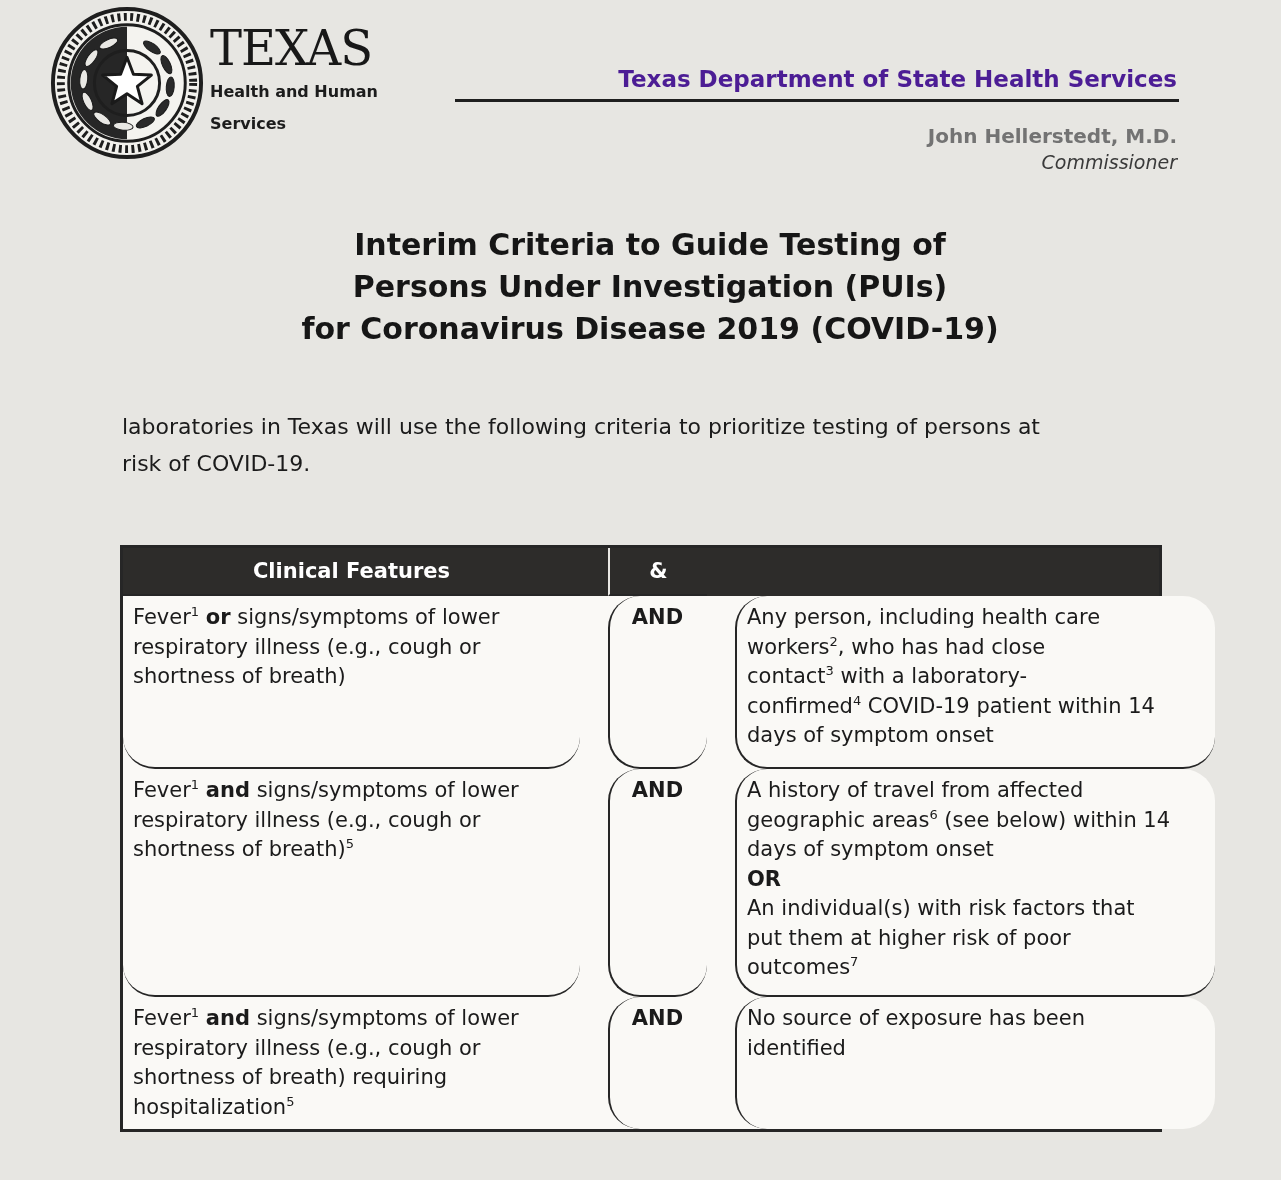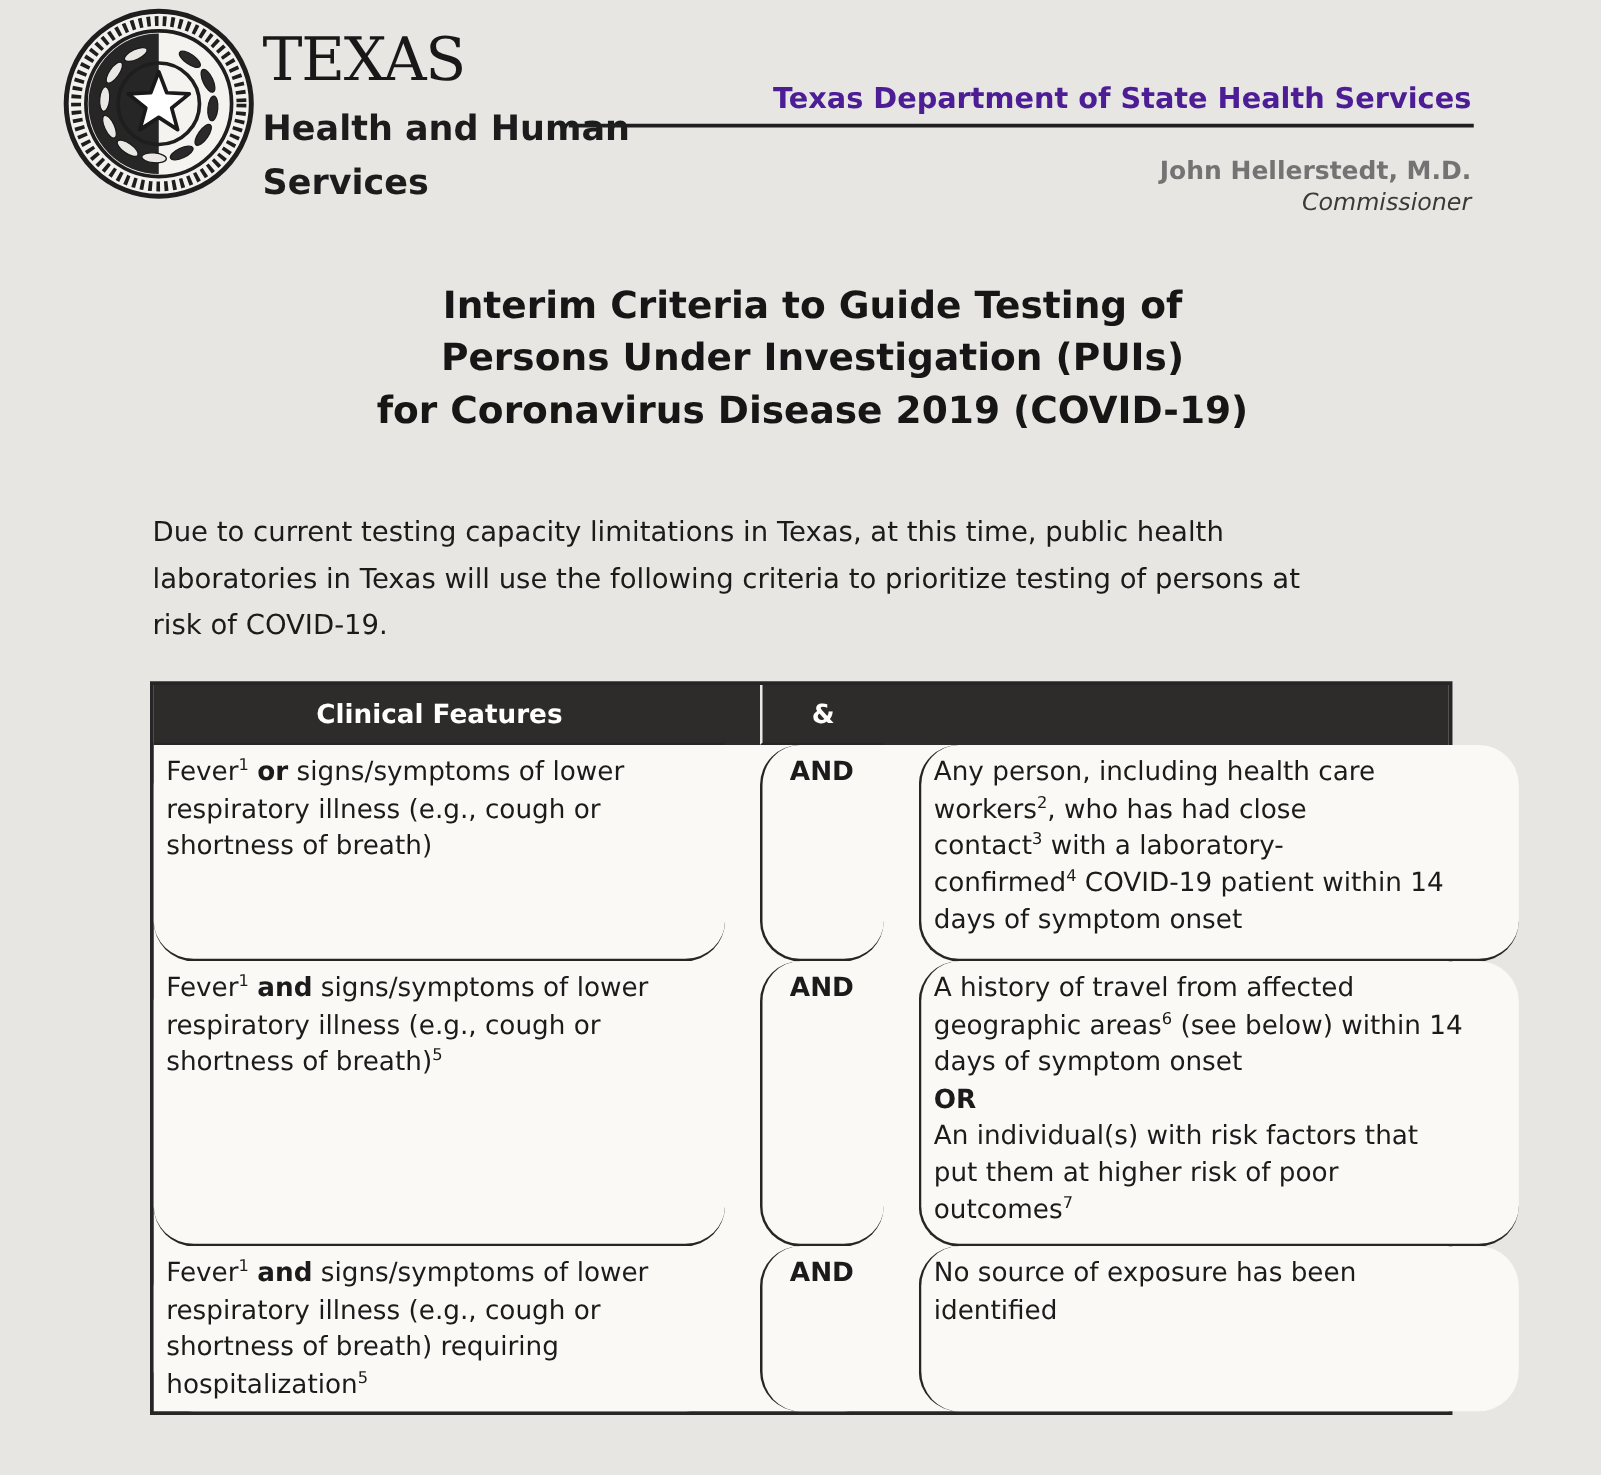--- a/index.html
+++ b/index.html
@@ -14,21 +14,21 @@
   .page { position:absolute; inset:0; }
 
   
   .seal { position:absolute; left:48px; top:4px; width:158px; height:158px; }
   .brand { position:absolute; left:210px; top:22px; }
   .brand-name {
     font-family:"DejaVu Serif","Liberation Serif",serif;
     font-size:48px; letter-spacing:-1px; color:#181818; line-height:52px;
   }
   .brand-sub {
-    font-size:28px; font-weight:bold; color:#1c1c1c; line-height:29px; margin-top:14px;
+    font-size:16px; font-weight:bold; color:#1c1c1c; line-height:29px; margin-top:3px;
   }
   .dept {
     position:absolute; right:104px; top:66px;
     font-size:23px; font-weight:bold; color:#4c1d95; white-space:nowrap;
   }
   .rule {
     position:absolute; left:455px; right:102px; top:99px; height:3px; background:#1f1f1f;
   }
   .commissioner-name {
     position:absolute; right:104px; top:124px;
@@ -129,21 +129,20 @@
   <div class="commissioner-name">John Hellerstedt, M.D.</div>
   <div class="commissioner-title">Commissioner</div>
 
   <div class="doc-title">
     <div>Interim Criteria to Guide Testing of</div>
     <div>Persons Under Investigation (PUIs)</div>
     <div>for Coronavirus Disease 2019 (COVID-19)</div>
   </div>
 
   <div class="intro">
-    <div>Due to current testing capacity limitations in Texas, at this time, public health</div>
     <div>laboratories in Texas will use the following criteria to prioritize testing of persons at</div>
     <div>risk of COVID-19.</div>
   </div>
 
   <div class="criteria-table">
     <div class="t-row t-head">
       <div class="t-cell">Clinical Features</div>
       <div class="t-cell">&amp;</div>
     </div>
 

